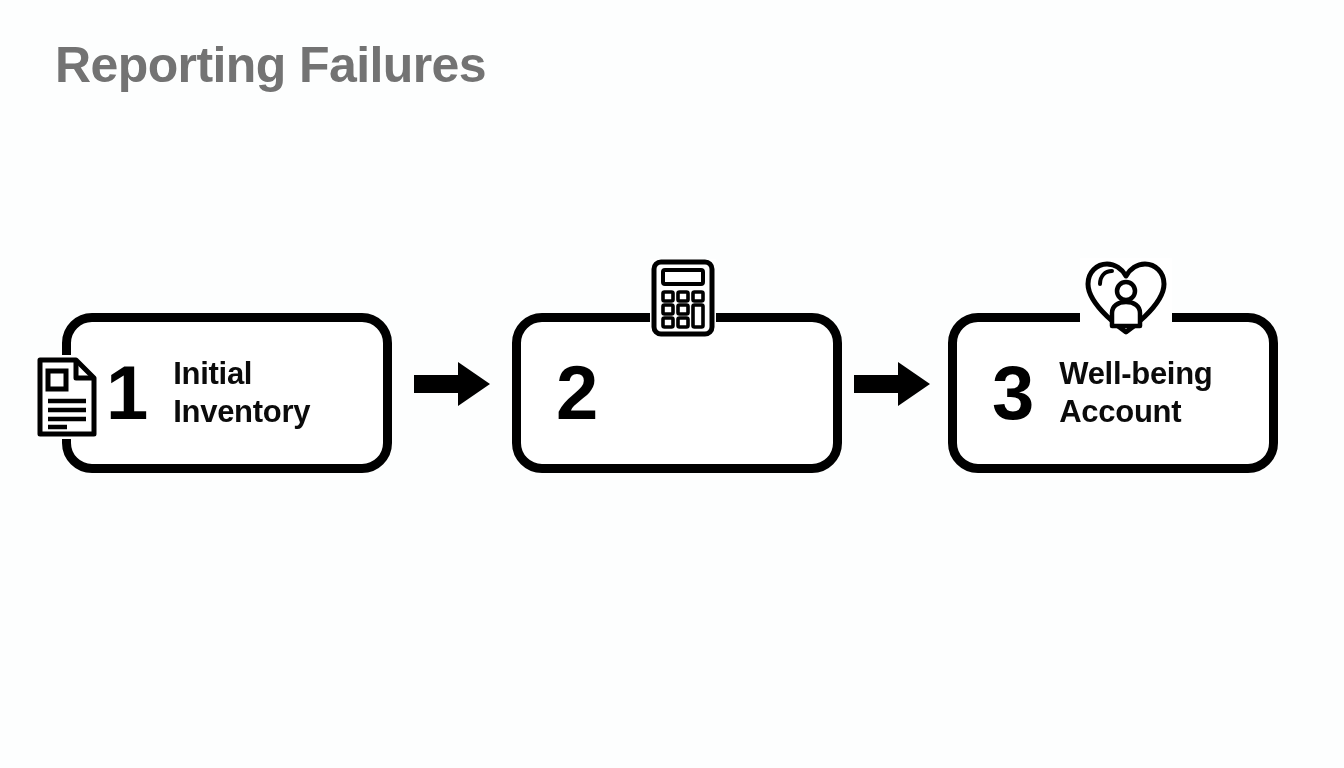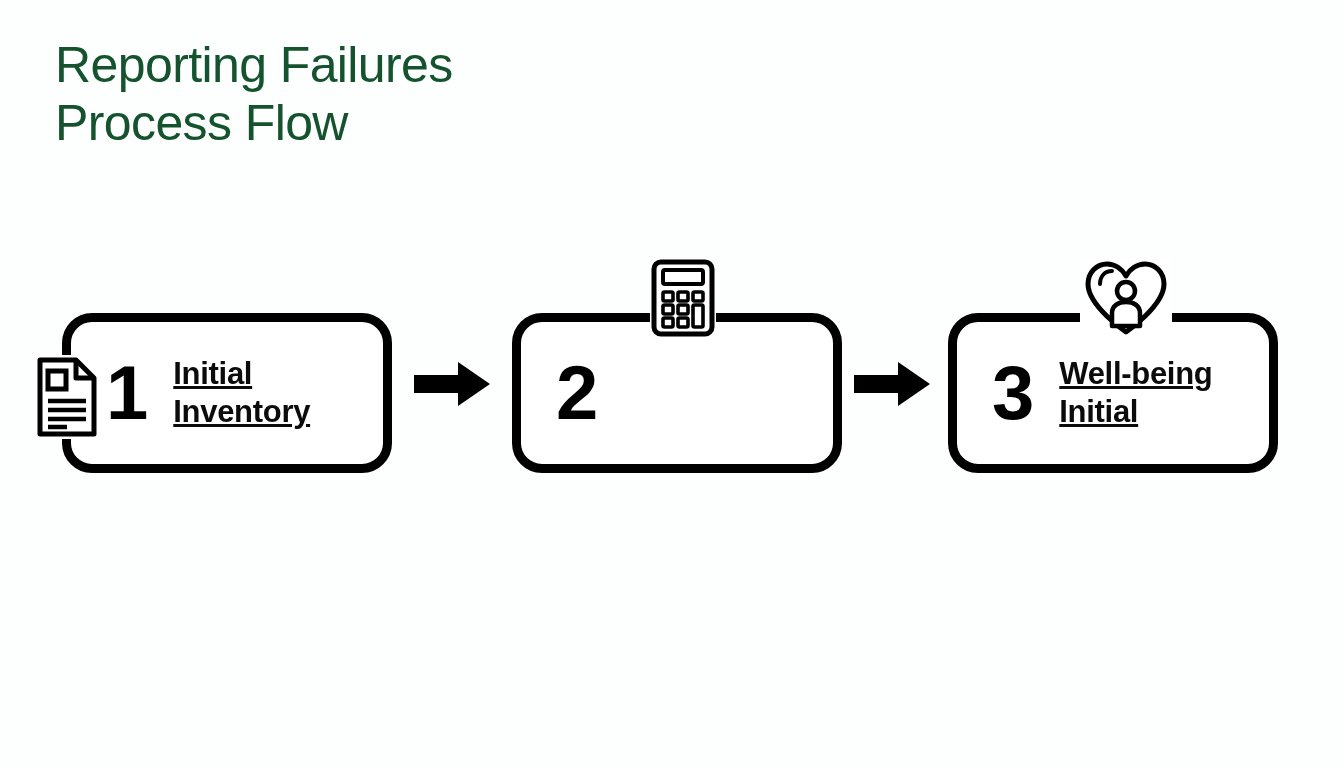--- a/index.html
+++ b/index.html
@@ -26,24 +26,24 @@
 
   
   #title-block {
     position: absolute;
     left: 55px;
     top: 36px;
     width: 700px;
   }
   .title-line {
     font-size: 50px;
-    font-weight: normal;
+    font-weight: bold;
     letter-spacing: -0.6px;
     line-height: 58px;
-    color: #14532d;
+    color: #737373;
     white-space: pre;
   }
 
   
   #flow {
     position: absolute;
     left: 0;
     top: 248px;
     width: 1344px;
     height: 240px;
@@ -95,21 +95,20 @@
   }
 
   .step-label {
     font-size: 31px;
     font-weight: bold;
     line-height: 38px;
     color: #0b0b0b;
     letter-spacing: -0.3px;
     white-space: pre-line;
     flex: 1 1 auto;
-    text-decoration: underline;
   }
 
   
   .icon-wrap {
     position: absolute;
     background: #ffffff;
     display: block;
   }
   
   .icon-doc {
@@ -145,21 +144,20 @@
   .arrow-2 { left: 854px; }
   .arrow svg { display: block; width: 100%; height: 100%; }
 </style>
 </head>
 <body>
 
 <div id="slide">
 
   <div id="title-block">
     <div class="title-line">Reporting Failures</div>
-    <div class="title-line">Process Flow</div>
   </div>
 
   <div id="flow">
 
     <div class="step step-1">
       <div class="step-box"></div>
       <div class="step-inner">
         <div class="step-num">1</div>
         <div class="step-label">Initial
 Inventory</div>
@@ -208,21 +206,21 @@
       <svg viewBox="0 0 76 44" xmlns="http://www.w3.org/2000/svg">
         <path d="M0 13 H44 V0 L76 22 L44 44 V31 H0 Z" fill="#000000"></path>
       </svg>
     </div>
 
     <div class="step step-3">
       <div class="step-box"></div>
       <div class="step-inner">
         <div class="step-num">3</div>
         <div class="step-label">Well-being
-Initial</div>
+Account</div>
       </div>
       <span class="icon-wrap icon-heart">
         <svg viewBox="0 0 92 80" xmlns="http://www.w3.org/2000/svg">
           <path d="M46 74 C46 74 8 48 8 26 C8 14 17 6 27 6 C35 6 42 11 46 18 C50 11 57 6 65 6 C75 6 84 14 84 26 C84 48 46 74 46 74 Z" fill="#ffffff" stroke="#000000" stroke-width="5" stroke-linejoin="round"></path>
           <path d="M20 26 C20 18 25 13 32 13" fill="none" stroke="#000000" stroke-width="4" stroke-linecap="round"></path>
           <circle cx="46" cy="33" r="9" fill="#ffffff" stroke="#000000" stroke-width="4.5"></circle>
           <path d="M32 68 V55 C32 48 38 44 46 44 C54 44 60 48 60 55 V68 Z" fill="#ffffff" stroke="#000000" stroke-width="4.5" stroke-linejoin="round"></path>
         </svg>
       </span>
     </div>

